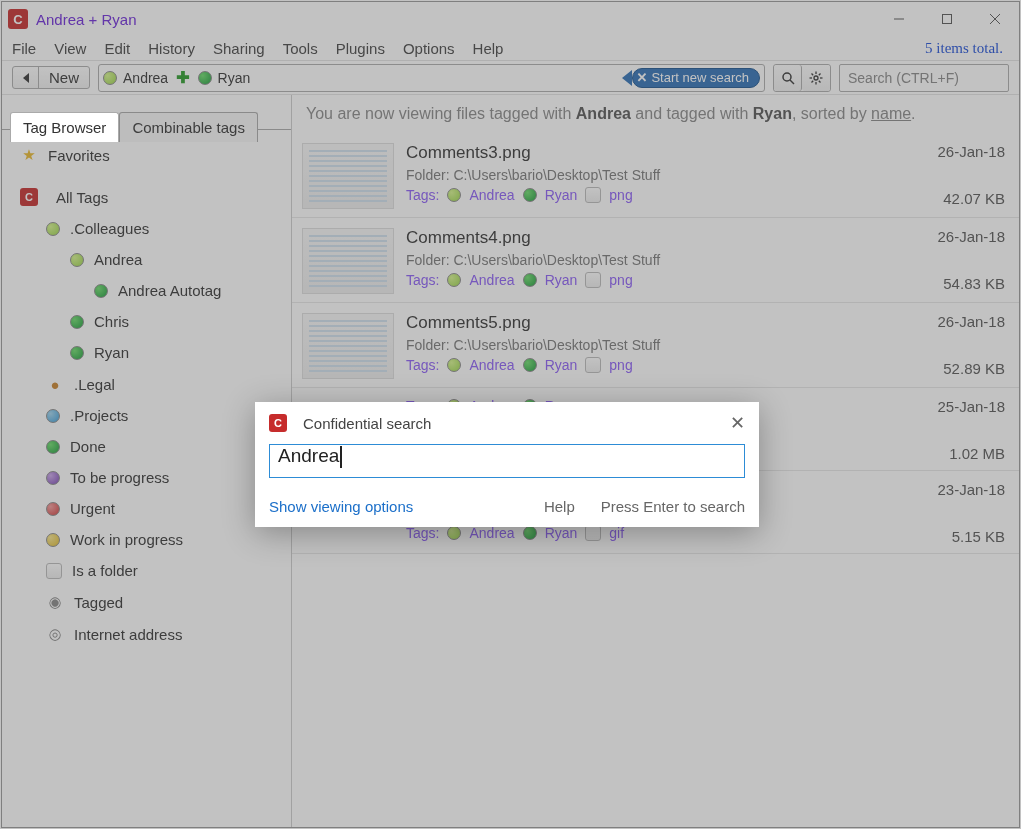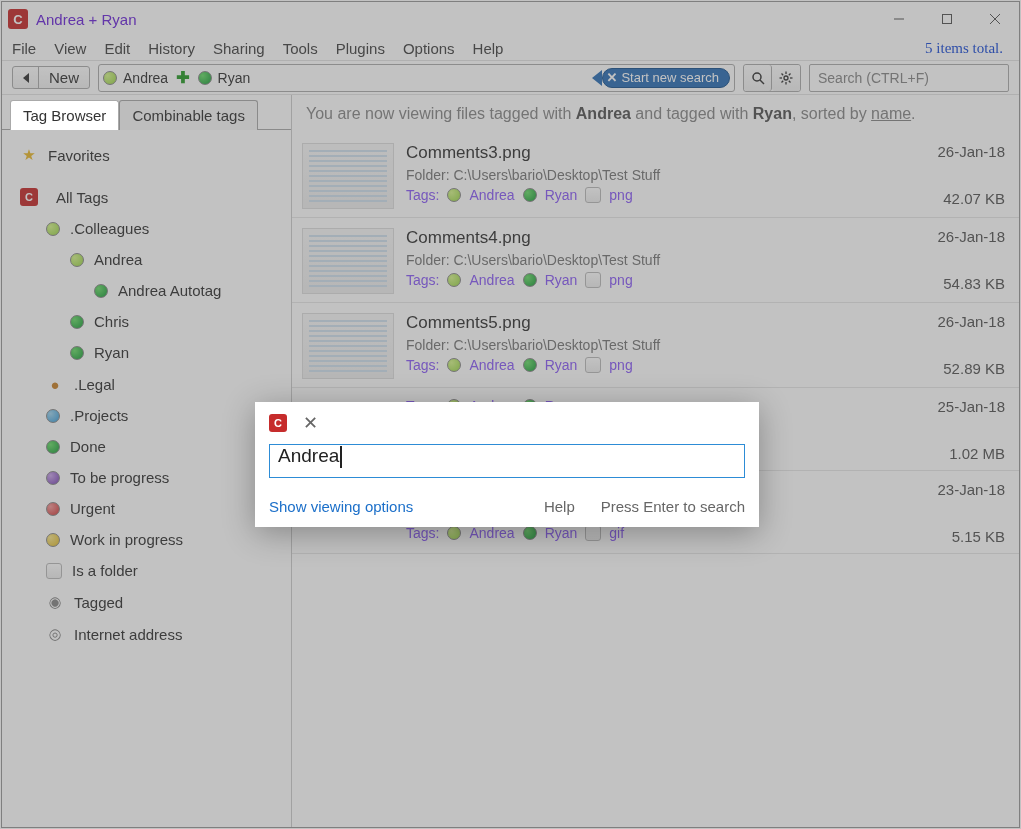--- a/index.html
+++ b/index.html
@@ -23,26 +23,26 @@
   .tb-new { padding: 2px 10px; font-size:15px;}
   .breadcrumb-bar { flex:1; height:28px; border:1px solid #adadad; border-radius:3px; display:flex; align-items:center; padding:0 4px; gap:8px; background:#fff;}
   .tag-chip { display:flex; align-items:center; gap:6px; }
   .dot { width:14px; height:14px; border-radius:50%; border:1px solid #888;}
   .dot.green-lt { background: radial-gradient(circle at 30% 30%, #d5f58b, #9bd54a);}
   .dot.green-dk { background: radial-gradient(circle at 30% 30%, #6bdc6b, #1b9c3a);}
   .plus-icon { color:#2a9c2a; font-size:16px; font-weight:bold;}
   .start-search { margin-left:auto; background:#2d6fb5; color:#fff; border:1px solid #1b548f; border-radius:10px; padding:1px 10px; font-size:13px; display:flex; align-items:center; gap:4px;}
   .start-search::before { content:""; width:0; height:0; border-top:8px solid transparent; border-bottom:8px solid transparent; border-right:10px solid #2d6fb5; margin-left:-20px; position:relative; left:-1px;}
   .icon-btn { width:28px; height:26px; border:1px solid #adadad; border-radius:3px; display:flex; align-items:center; justify-content:center; background:linear-gradient(#fff,#f0f0f0); }
-  .search-box { width:200px; height:28px; border:1px solid #adadad; border-radius:2px; padding:0 8px; color:#888; font-size:14px; display:flex; align-items:center;}
+  .search-box { width:170px; height:28px; border:1px solid #adadad; border-radius:2px; padding:0 8px; color:#888; font-size:14px; display:flex; align-items:center;}
   
   .content { flex:1; display:flex; border-top:1px solid #e3e3e3; overflow:hidden;}
   .sidebar { width: 290px; border-right:1px solid #ccc; display:flex; flex-direction:column; padding-top:4px;}
   .tab-strip { display:flex; margin-left:8px; gap:0;}
-  .side-tab { padding:6px 12px; border:1px solid #aaa; border-bottom:none; background:#fff; border-radius:3px 3px 0 0; font-size:15px; position:relative; top:1px;}
+  .side-tab { padding:6px 12px; border:1px solid #aaa; border-bottom:none; background:#fff; border-radius:3px 3px 0 0; font-size:15px; position:relative; top:13px;}
   .side-tab.active { background:#fff; border-color:#aaa; z-index:2;}
   .side-tab.inactive { background:#f7f7f7;}
   .tree { border-top:1px solid #aaa; padding:14px 6px 6px 18px; flex:1; display:flex; flex-direction:column; gap:10px; overflow:auto;}
   .tree-item { display:flex; align-items:center; gap:10px; font-size:15px; color:#333; padding:2px 0;}
   .tree-item .icon { width:18px; height:18px; display:flex; align-items:center; justify-content:center;}
   .indent1 { padding-left: 26px;}
   .indent2 { padding-left: 50px;}
   .indent3 { padding-left: 74px;}
   .sq-icon { width:16px; height:16px; border:1px solid #bbb; border-radius:3px; background:linear-gradient(#fff,#eee);}
   
@@ -358,20 +358,21 @@
           </div>
         </div>
     </div>
   </div>
 </div>
 
 <div class="overlay">
   <div class="modal">
     <div class="modal-header">
       <div class="app-icon" style="width:18px;height:18px;font-size:11px;">C</div>
+      <div class="modal-title">Confidential search</div>
       <div class="modal-close">✕</div>
     </div>
     <div class="modal-body">
       <div class="modal-input">
         <span>Andrea</span><span class="caret"></span>
       </div>
     </div>
     <div class="modal-footer">
       <span class="adv-link">Show viewing options</span>
       <span class="help-link">Help</span>

